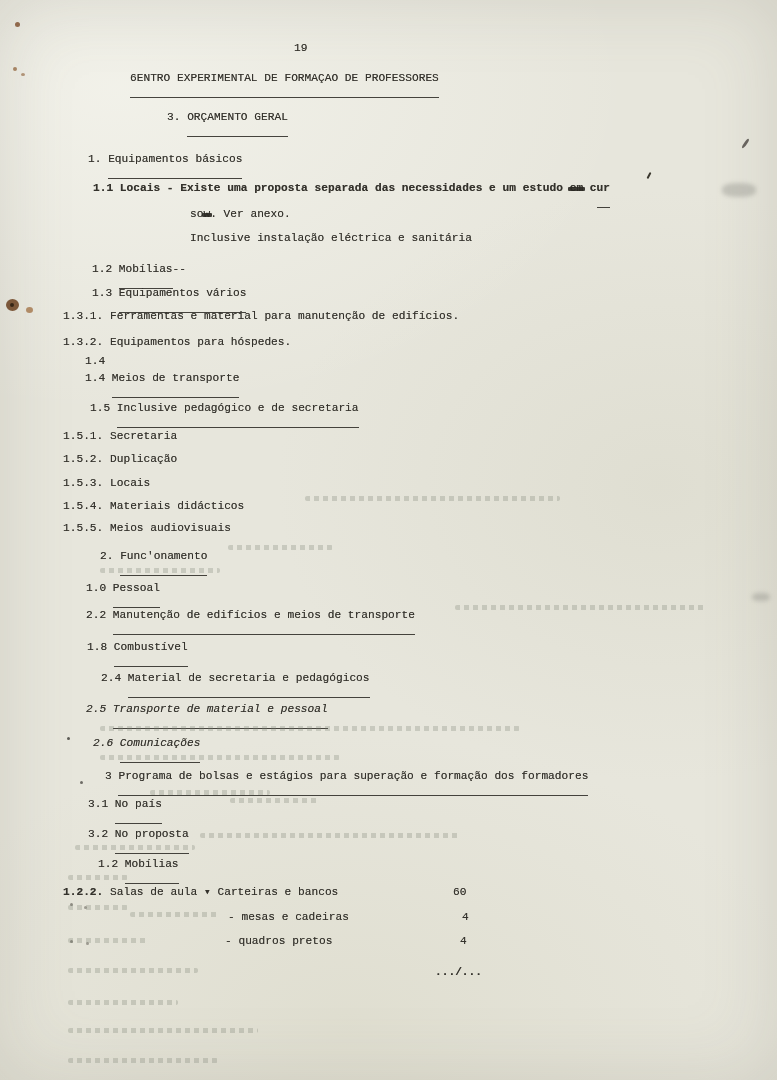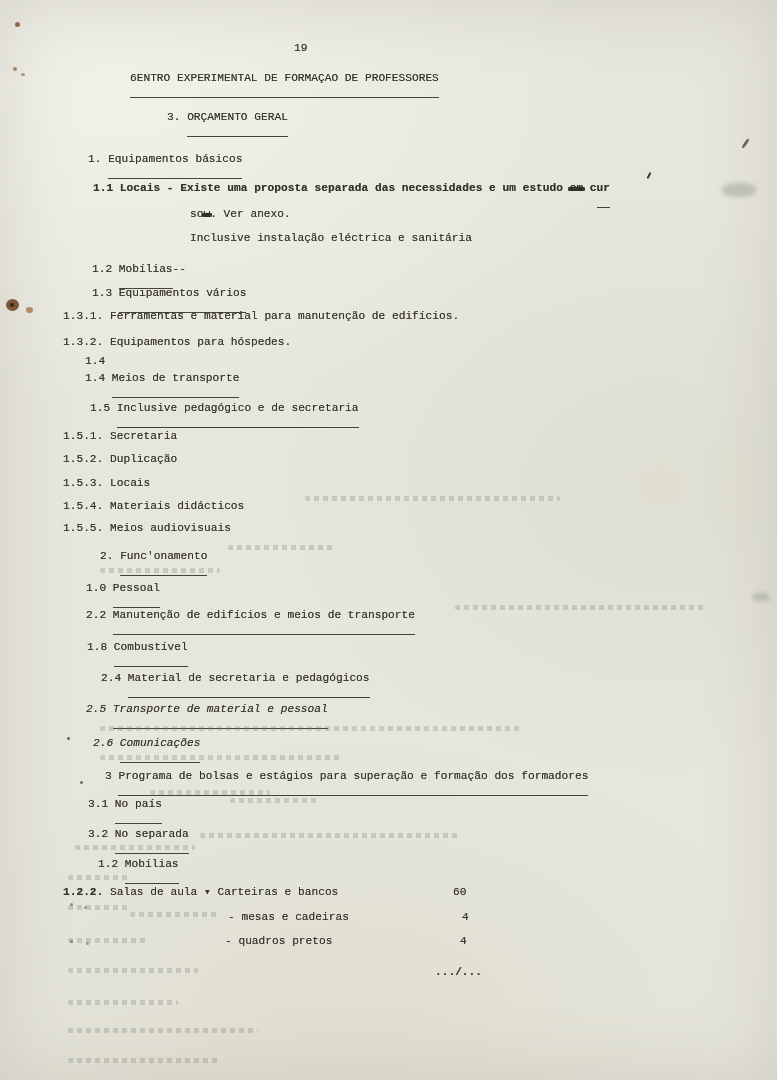--- a/index.html
+++ b/index.html
@@ -52,21 +52,21 @@
     <div class="line" style="left: 63px; top: 522px;"><span>1.5.5. Meios audiovisuais</span></div>
     <div class="line" style="left: 100px; top: 550px;"><span>2. </span><span class="u">Func'onamento</span></div>
     <div class="line" style="left: 86px; top: 582px;"><span>1.0 </span><span class="u">Pessoal</span></div>
     <div class="line" style="left: 86px; top: 609px;"><span>2.2 </span><span class="u">Manutenção de edifícios e meios de transporte</span></div>
     <div class="line" style="left: 87px; top: 641px;"><span>1.8 </span><span class="u">Combustível</span></div>
     <div class="line" style="left: 87px; top: 672px; margin-left: 14px;"><span>2.4 </span><span class="u">Material de secretaria e pedagógicos</span></div>
     <div class="line" style="left: 86px; top: 703px; font-style: italic;"><span>2.5 </span><span class="u">Transporte de material e pessoal</span></div>
     <div class="line" style="left: 93px; top: 737px; font-style: italic;"><span>2.6 </span><span class="u">Comunicações</span></div>
     <div class="line" style="left: 105px; top: 770px;"><span>3 </span><span class="u">Programa de bolsas e estágios para superação e formação dos formadores</span></div>
     <div class="line" style="left: 88px; top: 798px;"><span>3.1 </span><span class="u">No país</span></div>
-    <div class="line" style="left: 88px; top: 828px;"><span>3.2 </span><span class="u">No separada</span></div>
+    <div class="line" style="left: 88px; top: 828px;"><span>3.2 </span><span class="u">No proposta</span></div>
     <div class="line" style="left: 98px; top: 858px;"><span>1.2 </span><span class="u">Mobílias</span></div>
     <div class="line" style="left: 63px; top: 886px;"><span class="b">1.2.2.</span><span> Salas de aula </span><span class="b">▾</span><span> Carteiras e bancos</span></div>
     <div class="line" style="left: 453px; top: 886px;"><span>60</span></div>
     <div class="line" style="left: 228px; top: 911px; text-align: right;"><span>- mesas e cadeiras</span></div>
     <div class="line" style="left: 462px; top: 911px;"><span>4</span></div>
     <div class="line" style="left: 225px; top: 935px;"><span>- quadros pretos</span></div>
     <div class="line" style="left: 460px; top: 935px;"><span>4</span></div>
     <div class="line" style="left: 435px; top: 966px;"><span class="b">.../...</span></div>
     <div class="speck" style="left: 15px; top: 22px; width: 5px; height: 5px; background: rgb(122, 74, 40); opacity: 0.8;"></div>
     <div class="speck" style="left: 13px; top: 67px; width: 4px; height: 4px; background: rgb(138, 90, 48); opacity: 0.7;"></div>

